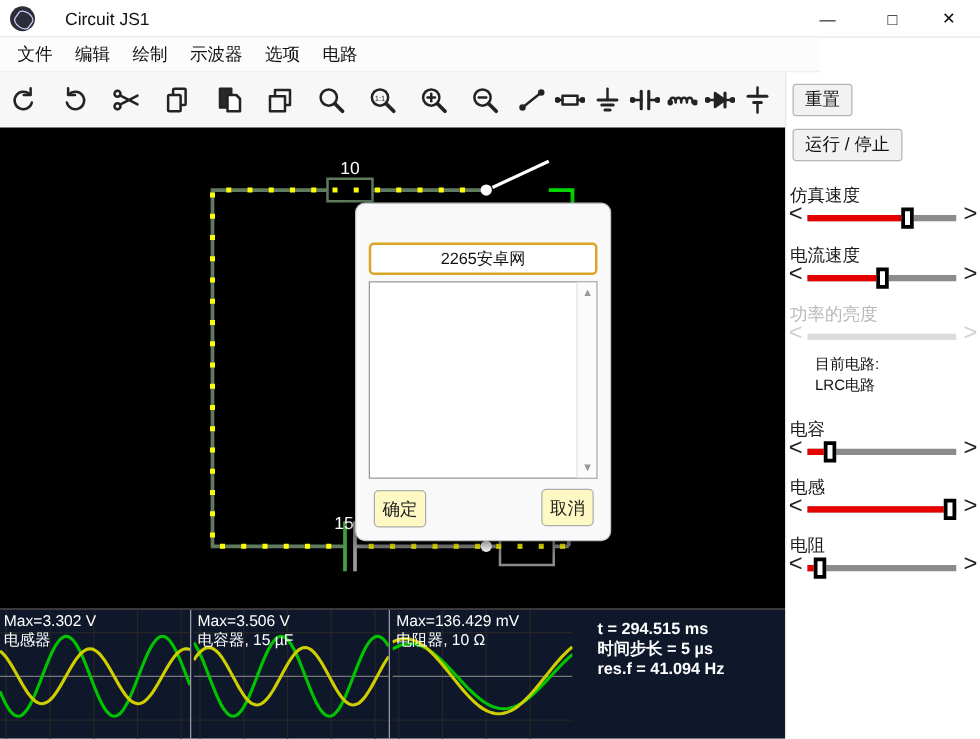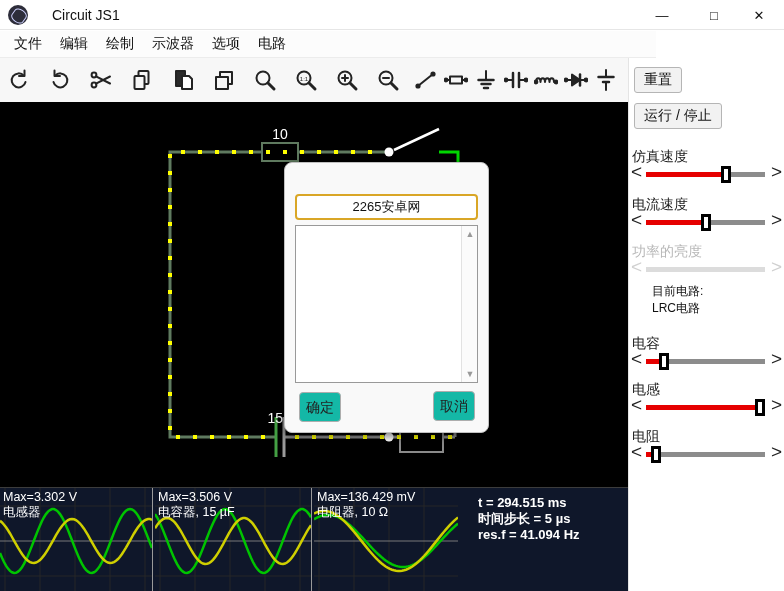--- a/index.html
+++ b/index.html
@@ -76,21 +76,21 @@
     border:2px solid #d9a626; border-radius:4px; background:#fff; font-size:13px;
     color:#111; padding:1px 6px; outline:none;
     font-family:"Liberation Sans","DejaVu Sans",sans-serif;text-align:center; }
   .dlg-list { position:absolute; left:10px; top:62px; width:183px; height:158px;
     background:#fff; border:1px solid #999; }
   .dlg-scroll { position:absolute; right:0; top:0; width:16px; height:100%;
     background:#fbfbfb; border-left:1px solid #e2e2e2; }
   .dlg-scroll .sarr { position:absolute; left:0; width:16px; text-align:center;
     font-size:9px; color:#999; }
   .dlg-scroll .up { top:3px; } .dlg-scroll .down { bottom:3px; }
-  .dlg-btn { position:absolute; background:#14b8a6; border:1px solid #adadad; border-radius:4px;
+  .dlg-btn { position:absolute; background:#fef9c3; border:1px solid #adadad; border-radius:4px;
     font-size:14px; color:#222; width:42px; height:30px; text-align:center; line-height:28px; }
   .dlg-btn.ok { left:14px; top:229px; }
   .dlg-btn.cancel { right:13px; top:228px; }
 </style>
 </head>
 <body>
 
 <div class="app">
 
   <div class="titlebar">

